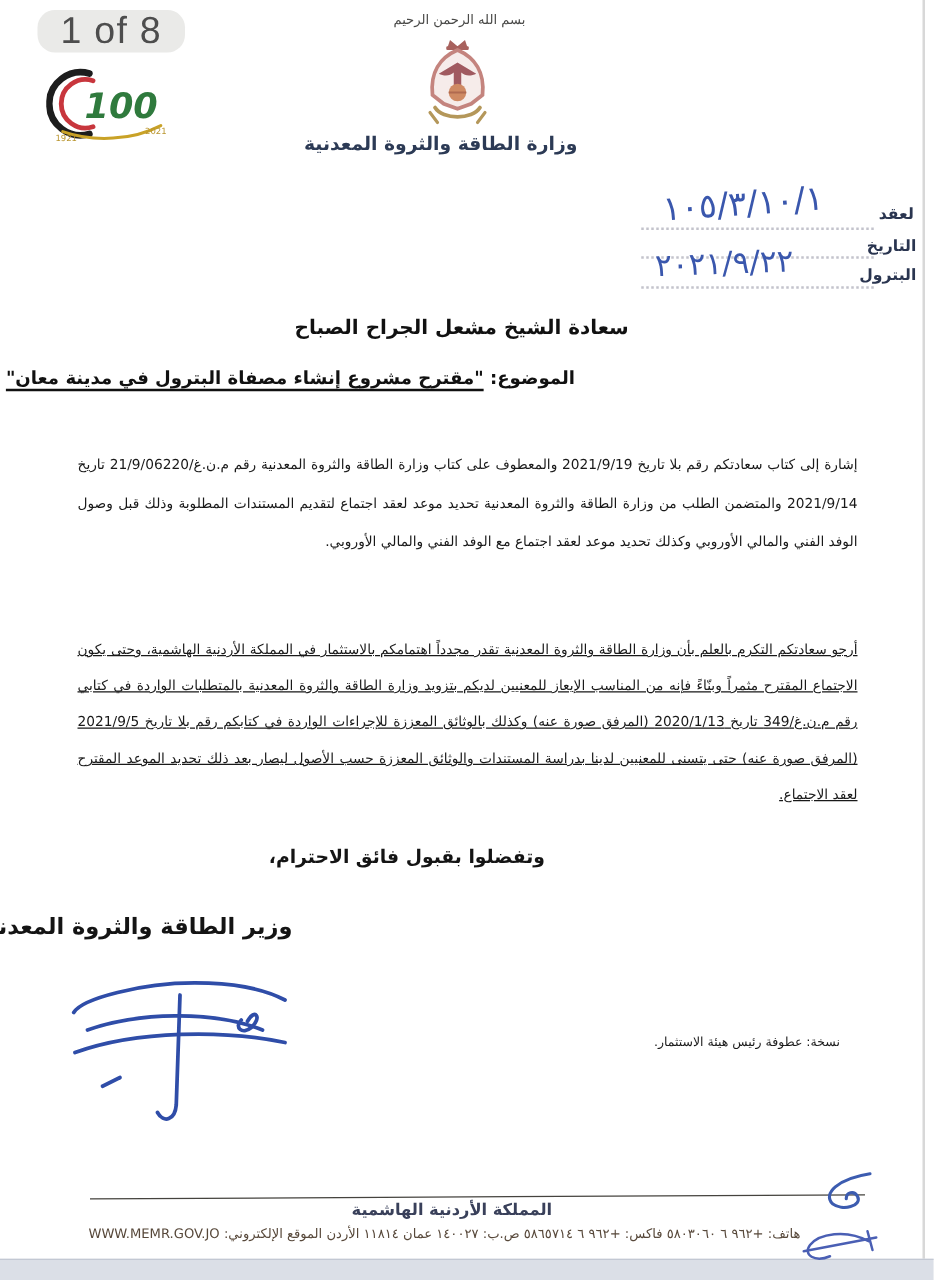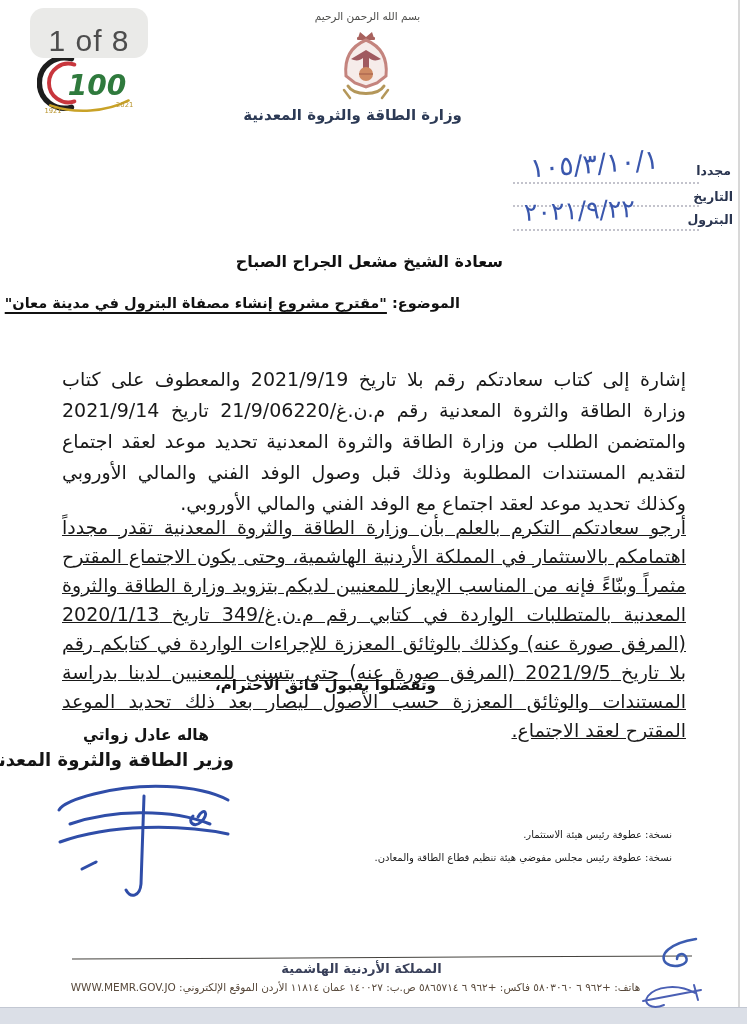--- a/index.html
+++ b/index.html
@@ -6,21 +6,21 @@
   body{
     width:747px;height:1024px;position:relative;overflow:hidden;
     background:#ffffff;font-family:"DejaVu Sans",sans-serif;
   }
   
   .edge-line{position:absolute;top:0;right:7px;width:2px;height:1007px;background:#d8d8d8;}
   .bottom-strip{position:absolute;left:0;right:0;top:1007px;height:17px;background:#dbdfe7;border-top:1px solid #c3c8d3;}
 
   
   .page-badge{
-    position:absolute;left:30px;top:8px;width:118px;height:50px;
+    position:absolute;left:30px;top:8px;width:118px;height:34px;
     background:#eaeae8;border-radius:14px;display:flex;align-items:flex-end;justify-content:center;
     font-family:"Liberation Sans",sans-serif;font-size:30px;color:#4d4d4d;letter-spacing:1px;z-index:5;
   }
 
   
   .logo-block{position:absolute;left:34px;top:52px;width:106px;text-align:center;}
   .logo-tagline{margin-top:1px;font-size:13.5px;font-weight:bold;color:#958f7d;direction:rtl;}
 
   
   .bismillah{position:absolute;top:10px;left:0;width:747px;text-align:center;transform:translateX(-6px);
@@ -40,21 +40,21 @@
   .ref-line.r3{top:229px;}
   .handwriting{color:#3a57ad;font-weight:500;direction:rtl;white-space:nowrap;}
   .ref-number{position:absolute;right:88px;top:148px;font-size:27px;transform:rotate(-4deg);letter-spacing:2px;}
   .ref-date{position:absolute;right:112px;top:196px;font-size:25px;transform:rotate(-2deg);letter-spacing:1px;}
 
   
   .addressee{position:absolute;top:252px;right:244px;font-weight:bold;font-size:16px;color:#111;direction:rtl;white-space:nowrap;}
   .subject{position:absolute;top:295px;right:287px;font-weight:bold;font-size:14.5px;color:#111;direction:rtl;white-space:nowrap;}
   .subject .u{text-decoration:underline;text-underline-offset:4px;text-decoration-thickness:1.5px;}
   .body-par{position:absolute;left:62px;width:624px;direction:rtl;text-align:justify;text-align-last:right;
-    -moz-text-align-last:right;font-size:19px;color:#191919;}
+    -moz-text-align-last:right;font-size:11px;color:#191919;}
   .par1{top:345px;line-height:31px;}
   .par2{top:494px;line-height:29px;text-decoration:underline;}
   .closing{position:absolute;top:676px;left:0;width:747px;text-align:center;transform:translateX(-48px);
     font-weight:bold;font-size:15px;color:#141414;direction:rtl;}
 
   
   .signer{position:absolute;top:726px;left:58px;width:176px;text-align:center;direction:rtl;color:#141414;}
   .signer .name{font-weight:bold;font-size:15.5px;}
   .signer .title{font-weight:bold;font-size:18px;margin-top:5px;white-space:nowrap;}
   .sig-scribble{position:absolute;left:48px;top:772px;}
@@ -101,59 +101,57 @@
   <path d="M32 12 C18 18 10 30 12 48 L21 55 L32 59 L43 55 L52 48 C54 30 46 18 32 12 Z" fill="#f6ecea" stroke="#c4847e" stroke-width="3"></path>
   <path d="M32 22 L17 31 C21 33 26 33 29 30 L29 41 L35 41 L35 30 C38 33 43 33 47 31 Z" fill="#a05a60"></path>
   <circle cx="32" cy="46" r="7" fill="#cf8a63"></circle>
   <path d="M25 46 H39" stroke="#b06a50" stroke-width="1.5"></path>
   <path d="M14 58 C20 68 44 68 50 58" fill="none" stroke="#b4975a" stroke-width="3" stroke-linecap="round"></path>
   <path d="M10 62 L16 70 M54 62 L48 70" stroke="#b4975a" stroke-width="2.5" stroke-linecap="round"></path>
 </svg>
 
 <div class="ministry-name">وزارة الطاقة والثروة المعدنية</div>
 
-<div class="ref-label l1">مجددا</div>
+<div class="ref-label l1">لعقد</div>
 <div class="ref-label l2">التاريخ</div>
 <div class="ref-label l3">البترول</div>
 <div class="ref-line r1"></div>
 <div class="ref-line r2"></div>
 <div class="ref-line r3"></div>
 <div class="handwriting ref-number">١٠٥/٣/١٠/١</div>
 <div class="handwriting ref-date">٢٠٢١/٩/٢٢</div>
 
 <div class="addressee">سعادة الشيخ مشعل الجراح الصباح</div>
 
 <div class="subject">
   <span>الموضوع: </span><span class="u">"مقترح مشروع إنشاء مصفاة البترول في مدينة معان"</span>
 </div>
 
 <p class="body-par par1">إشارة إلى كتاب سعادتكم رقم بلا تاريخ 2021/9/19 والمعطوف على كتاب وزارة الطاقة والثروة المعدنية رقم م.ن.غ/21/9/06220 تاريخ 2021/9/14 والمتضمن الطلب من وزارة الطاقة والثروة المعدنية تحديد موعد لعقد اجتماع لتقديم المستندات المطلوبة وذلك قبل وصول الوفد الفني والمالي الأوروبي وكذلك تحديد موعد لعقد اجتماع مع الوفد الفني والمالي الأوروبي.</p>
 <p class="body-par par2">أرجو سعادتكم التكرم بالعلم بأن وزارة الطاقة والثروة المعدنية تقدر مجدداً اهتمامكم بالاستثمار في المملكة الأردنية الهاشمية، وحتى يكون الاجتماع المقترح مثمراً وبنّاءً فإنه من المناسب الإيعاز للمعنيين لديكم بتزويد وزارة الطاقة والثروة المعدنية بالمتطلبات الواردة في كتابي رقم م.ن.غ/349 تاريخ 2020/1/13 (المرفق صورة عنه) وكذلك بالوثائق المعززة للإجراءات الواردة في كتابكم رقم بلا تاريخ 2021/9/5 (المرفق صورة عنه) حتى يتسنى للمعنيين لدينا بدراسة المستندات والوثائق المعززة حسب الأصول ليصار بعد ذلك تحديد الموعد المقترح لعقد الاجتماع.</p>
 
 <div class="closing">وتفضلوا بقبول فائق الاحترام،</div>
 
 <div class="signer">
-  <div class="name">هاله عادل زواتي</div>
   <div class="title">وزير الطاقة والثروة المعدنية</div>
 </div>
 
 <svg class="sig-scribble" width="195" height="135" viewBox="0 0 195 135">
   <g fill="none" stroke="#2f4da8" stroke-width="3" stroke-linecap="round">
     <path d="M180 28 C150 12 92 10 46 22 C26 27 14 33 11 38"></path>
     <path d="M162 52 C122 36 62 38 22 52"></path>
     <path d="M150 45 C156 34 162 42 153 50 C146 56 139 50 145 44"></path>
     <path d="M12 70 C62 52 132 52 180 62"></path>
     <path d="M96 24 L93 112 C92 124 83 127 78 118"></path>
     <path d="M34 97 L48 90"></path>
   </g>
 </svg>
 
 <div class="cc-block">
   <div>نسخة: عطوفة رئيس هيئة الاستثمار.</div>
-  <div>نسخة: عطوفة رئيس مجلس مفوضي هيئة تنظيم قطاع الطاقة والمعادن.</div>
 </div>
 
 <div class="footer-rule"></div>
 <div class="footer-kingdom">المملكة الأردنية الهاشمية</div>
 <div class="footer-contact">هاتف: +٩٦٢ ٦ ٥٨٠٣٠٦٠ فاكس: +٩٦٢ ٦ ٥٨٦٥٧١٤ ص.ب: ١٤٠٠٢٧ عمان ١١٨١٤ الأردن الموقع الإلكتروني: WWW.MEMR.GOV.JO</div>
 
 <svg class="paraph1" width="52" height="42" viewBox="0 0 52 42">
   <path d="M44 6 C18 10 6 22 14 30 C22 36 38 32 34 24 C31 19 25 21 25 26" fill="none" stroke="#3c5cb0" stroke-width="2.5" stroke-linecap="round"></path>
 </svg>
 <svg class="paraph2" width="70" height="36" viewBox="0 0 70 36">

